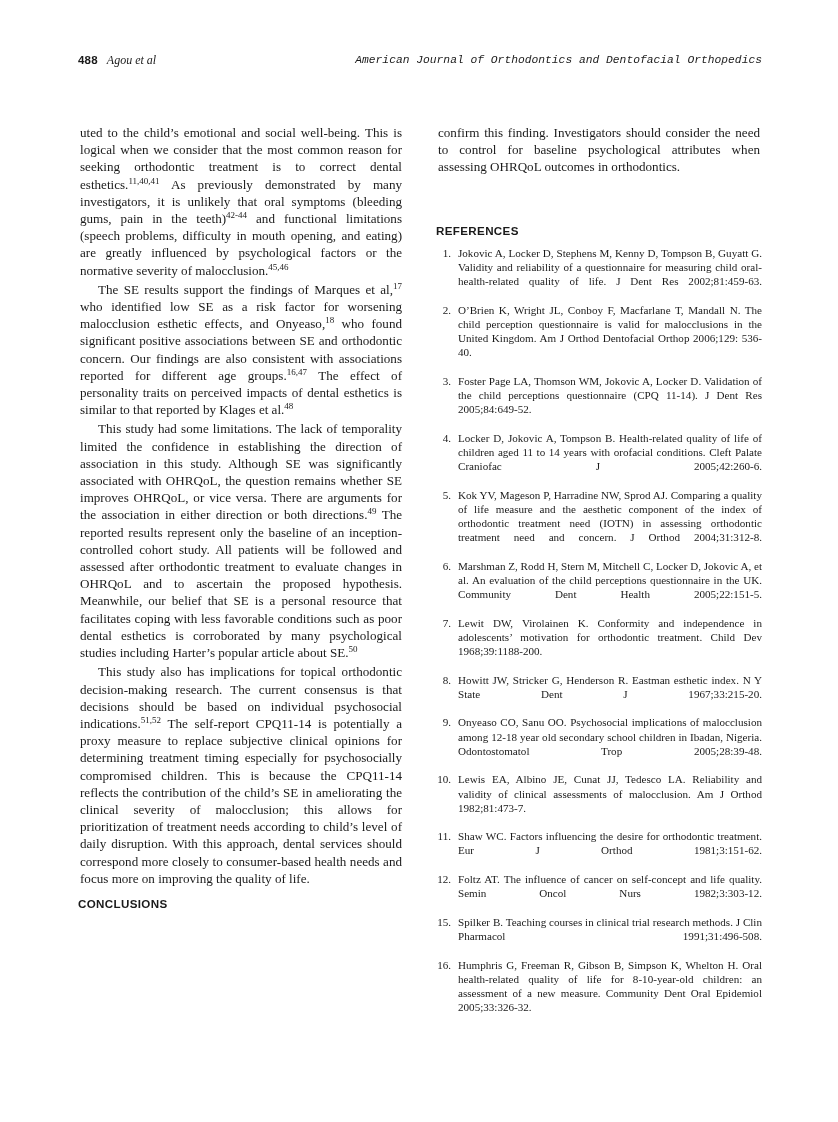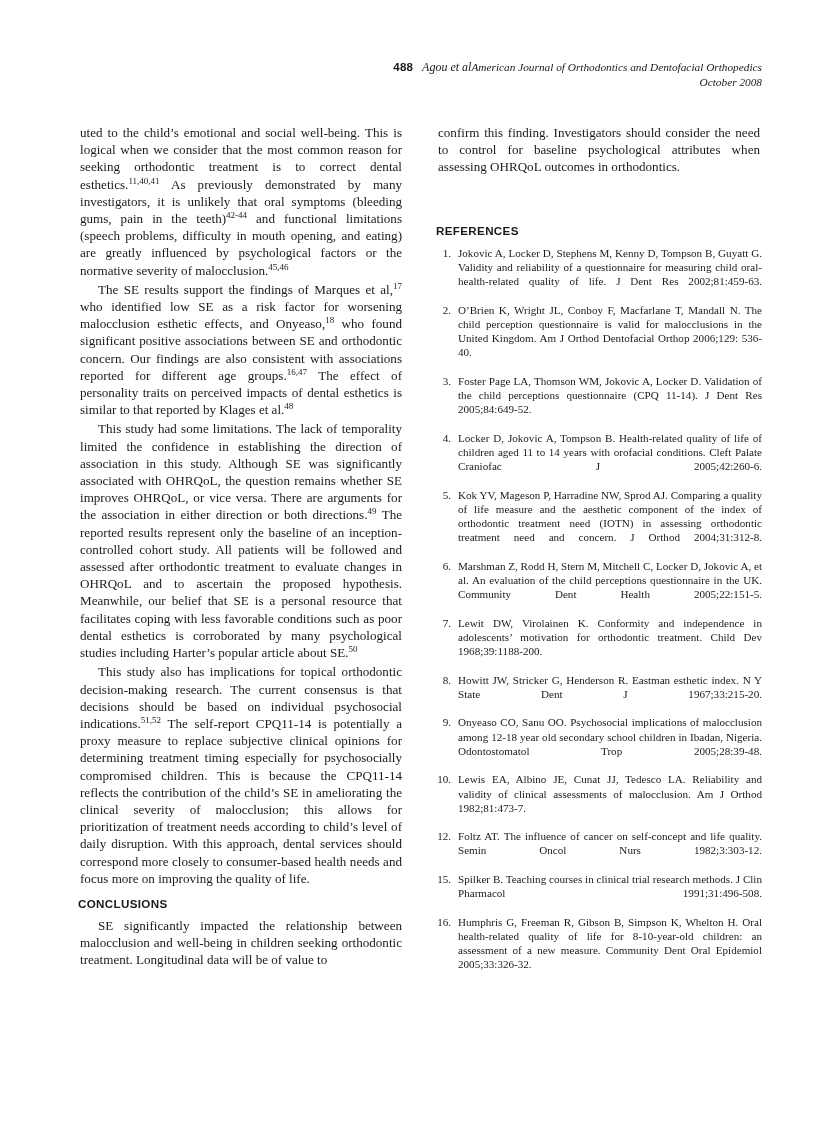--- a/index.html
+++ b/index.html
@@ -19,45 +19,45 @@
     width: 838px;
     height: 1122px;
     background: #ffffff;
     box-sizing: border-box;
   }
 
   
   .running-head {
     position: absolute;
     left: 78px;
-    top: 60px;
+    top: 53px;
     width: 684px;
     display: flex;
-    justify-content: flex-end;
+    justify-content: space-between;
     align-items: flex-start;
   }
   .rh-left {
     font-family: "Liberation Sans", sans-serif;
     font-size: 11.5px;
     white-space: nowrap;
   }
   .rh-page-number {
     font-weight: bold;
     font-size: 11.5px;
     letter-spacing: 0.2px;
   }
   .rh-authors {
     font-family: "Liberation Serif", serif;
     font-style: italic;
     font-size: 12px;
     margin-left: 9px;
   }
   .rh-right {
     text-align: right;
-    font-family: Liberation Serif, serif;
+    font-family: Liberation Mono, monospace;
     font-style: italic;
     font-size: 11.3px;
     line-height: 1.32;
     white-space: nowrap;
   }
 
   
   .columns {
     position: absolute;
     left: 78px;
@@ -136,35 +136,33 @@
 <body>
 
 <div class="page">
 
   <div class="running-head">
     <div class="rh-left">
       <span class="rh-page-number">488</span><span class="rh-authors">Agou et al</span>
     </div>
     <div class="rh-right">
       <div>American Journal of Orthodontics and Dentofacial Orthopedics</div>
-      <div>October 2008</div>
     </div>
   </div>
 
   <div class="columns">
 
     <div class="col">
       <div id="left-paragraphs">
           <p class="body-para">uted to the child’s emotional and social well-being. This is logical when we consider that the most common reason for seeking orthodontic treatment is to correct dental esthetics.<sup>11,40,41</sup> As previously demonstrated by many investigators, it is unlikely that oral symptoms (bleeding gums, pain in the teeth)<sup>42-44</sup> and functional limitations (speech problems, difficulty in mouth opening, and eating) are greatly influenced by psychological factors or the normative severity of malocclusion.<sup>45,46</sup></p>
           <p class="body-para">The SE results support the findings of Marques et al,<sup>17</sup> who identified low SE as a risk factor for worsening malocclusion esthetic effects, and Onyeaso,<sup>18</sup> who found significant positive associations between SE and orthodontic concern. Our findings are also consistent with associations reported for different age groups.<sup>16,47</sup> The effect of personality traits on perceived impacts of dental esthetics is similar to that reported by Klages et al.<sup>48</sup></p>
           <p class="body-para">This study had some limitations. The lack of temporality limited the confidence in establishing the direction of association in this study. Although SE was significantly associated with OHRQoL, the question remains whether SE improves OHRQoL, or vice versa. There are arguments for the association in either direction or both directions.<sup>49</sup> The reported results represent only the baseline of an inception-controlled cohort study. All patients will be followed and assessed after orthodontic treatment to evaluate changes in OHRQoL and to ascertain the proposed hypothesis. Meanwhile, our belief that SE is a personal resource that facilitates coping with less favorable conditions such as poor dental esthetics is corroborated by many psychological studies including Harter’s popular article about SE.<sup>50</sup></p>
           <p class="body-para">This study also has implications for topical orthodontic decision-making research. The current consensus is that decisions should be based on individual psychosocial indications.<sup>51,52</sup> The self-report CPQ11-14 is potentially a proxy measure to replace subjective clinical opinions for determining treatment timing especially for psychosocially compromised children. This is because the CPQ11-14 reflects the contribution of the child’s SE in ameliorating the clinical severity of malocclusion; this allows for prioritization of treatment needs according to child’s level of daily disruption. With this approach, dental services should correspond more closely to consumer-based health needs and focus more on improving the quality of life.</p>
         </div>
       <div class="section-heading">CONCLUSIONS</div>
-      <p class="body-para" style="text-indent:18px">SE significantly impacted the relationship between malocclusion and well-being in children seeking orthodontic treatment. Longitudinal data will be of value to</p>
     </div>
 
     <div class="col">
       <p class="body-para">confirm this finding. Investigators should consider the need to control for baseline psychological attributes when assessing OHRQoL outcomes in orthodontics.</p>
       <div class="section-heading refs">REFERENCES</div>
       <ol class="ref-list" id="ref-list">
           <li>
             <span class="ref-num">1.</span>
             <span class="ref-text">Jokovic A, Locker D, Stephens M, Kenny D, Tompson B, Guyatt G. Validity and reliability of a questionnaire for measuring child oral-health-related quality of life. J Dent Res 2002;81:459-63.</span>
           </li>
@@ -198,20 +196,24 @@
           </li>
           <li>
             <span class="ref-num">9.</span>
             <span class="ref-text">Onyeaso CO, Sanu OO. Psychosocial implications of malocclusion among 12-18 year old secondary school children in Ibadan, Nigeria. Odontostomatol Trop 2005;28:39-48.</span>
           </li>
           <li>
             <span class="ref-num">10.</span>
             <span class="ref-text">Lewis EA, Albino JE, Cunat JJ, Tedesco LA. Reliability and validity of clinical assessments of malocclusion. Am J Orthod 1982;81:473-7.</span>
           </li>
           <li>
+            <span class="ref-num">11.</span>
+            <span class="ref-text">Shaw WC. Factors influencing the desire for orthodontic treatment. Eur J Orthod 1981;3:151-62.</span>
+          </li>
+          <li>
             <span class="ref-num">12.</span>
             <span class="ref-text">Foltz AT. The influence of cancer on self-concept and life quality. Semin Oncol Nurs 1982;3:303-12.</span>
           </li>
           <li>
             <span class="ref-num">15.</span>
             <span class="ref-text">Spilker B. Teaching courses in clinical trial research methods. J Clin Pharmacol 1991;31:496-508.</span>
           </li>
           <li>
             <span class="ref-num">16.</span>
             <span class="ref-text">Humphris G, Freeman R, Gibson B, Simpson K, Whelton H. Oral health-related quality of life for 8-10-year-old children: an assessment of a new measure. Community Dent Oral Epidemiol 2005;33:326-32.</span>

